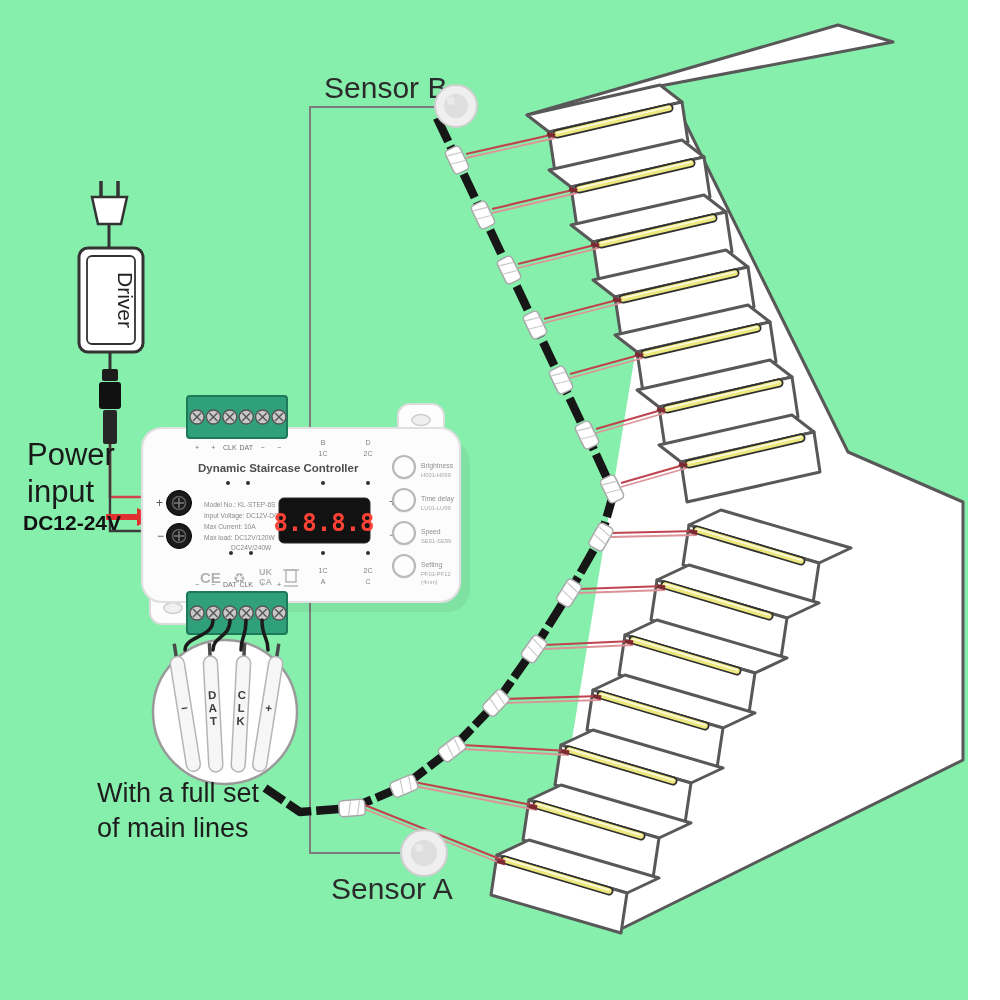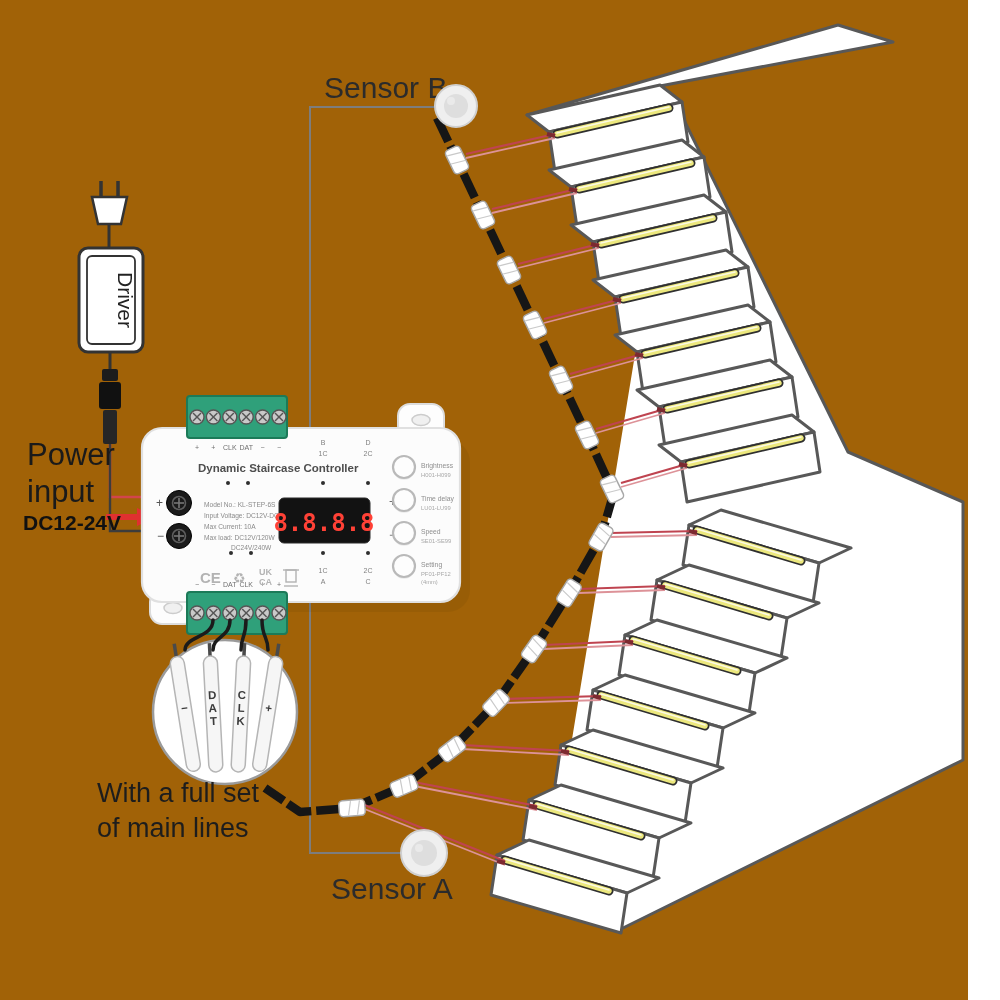--- a/index.html
+++ b/index.html
@@ -1,16 +1,16 @@
 <!DOCTYPE html>
 <html><head>
 <meta charset="utf-8">
 <style>
   html,body{margin:0;padding:0;background:#ffffff;}
-  .stage{position:relative;width:968px;height:1000px;background:#a16207;overflow:hidden;
+  .stage{position:relative;width:968px;height:1000px;background:#86efac;overflow:hidden;
          font-family:"Liberation Sans",sans-serif;}
   svg text{font-family:"Liberation Sans",sans-serif;}
   .mono{font-family:"DejaVu Sans Mono",monospace;}
 </style>
 </head>
 <body>
 
 <div class="stage">
 <svg width="1000" height="1000" viewBox="0 0 1000 1000">
 

